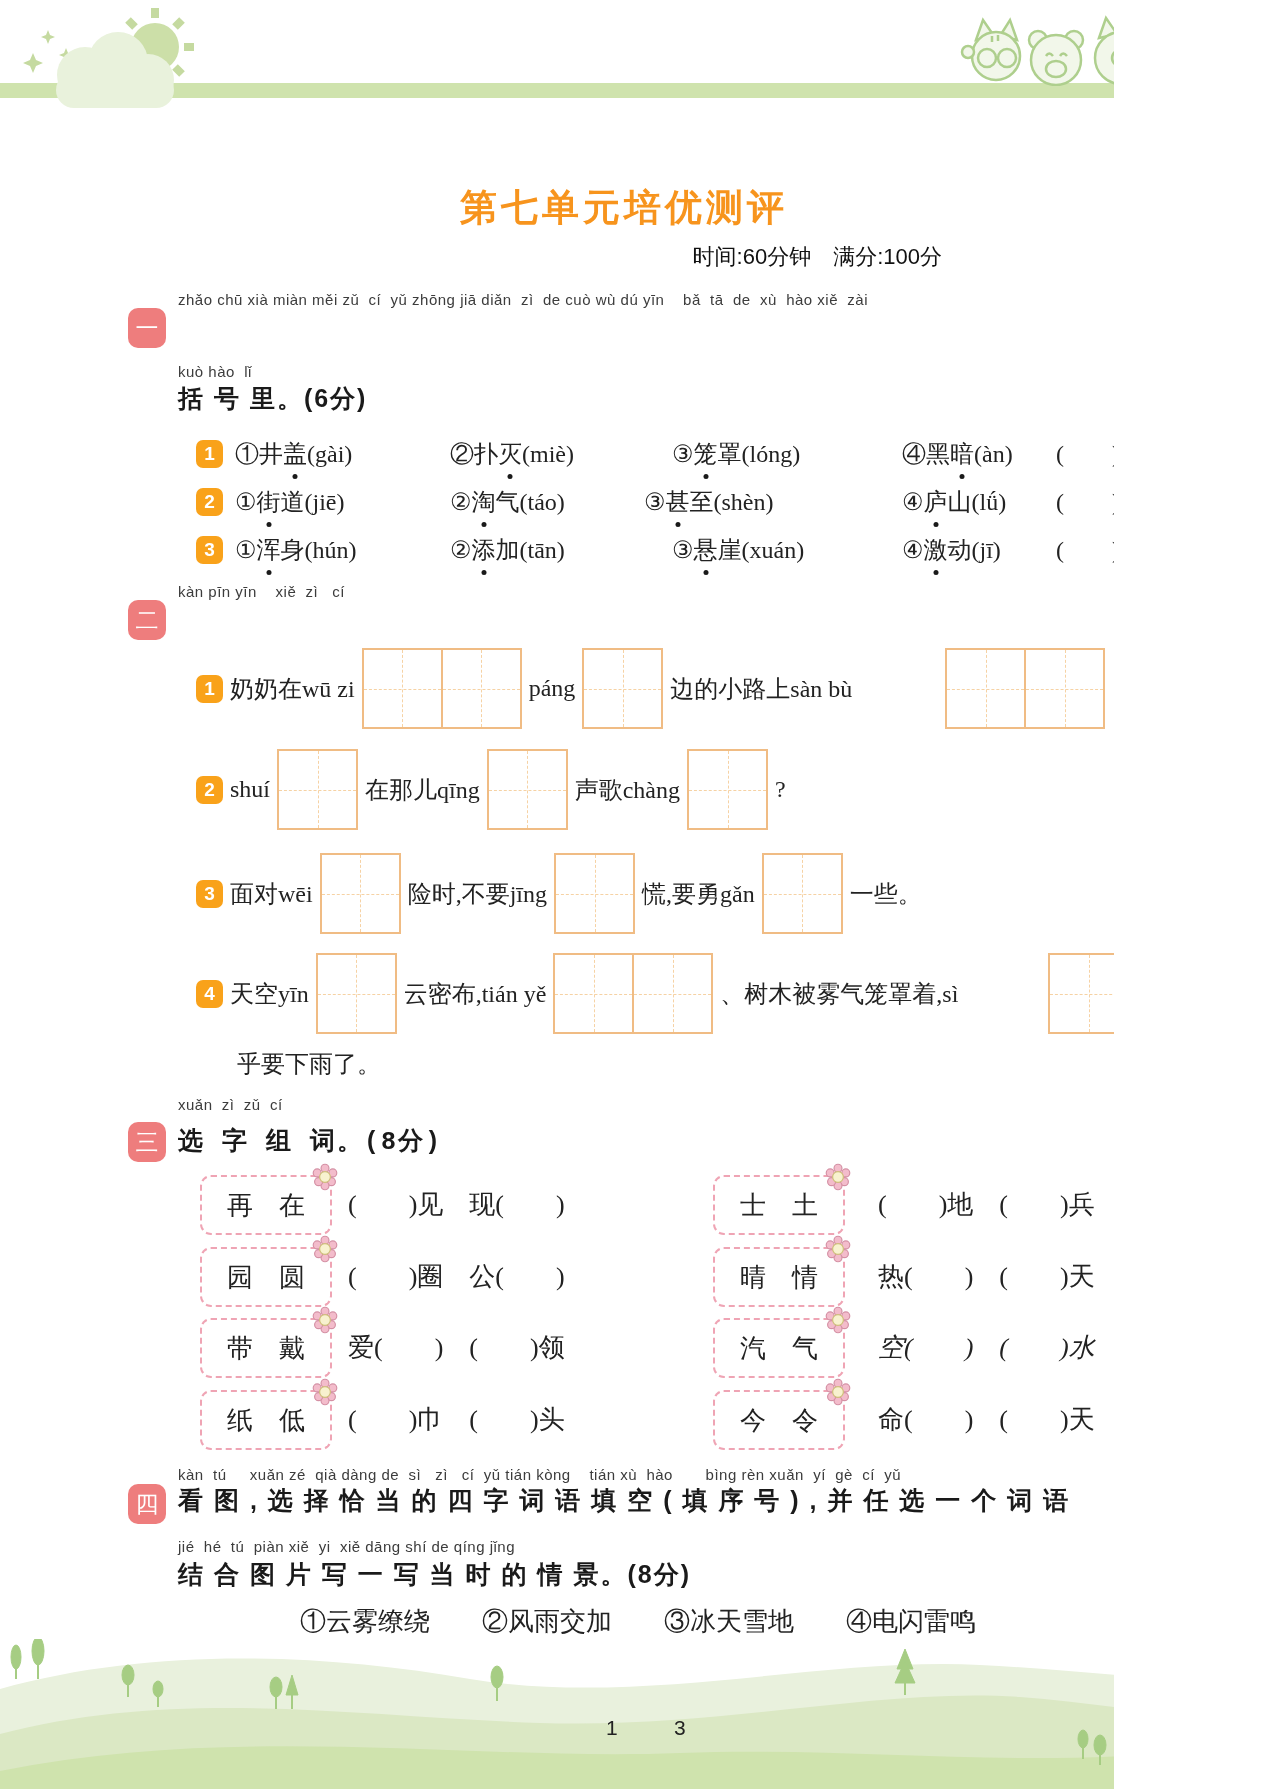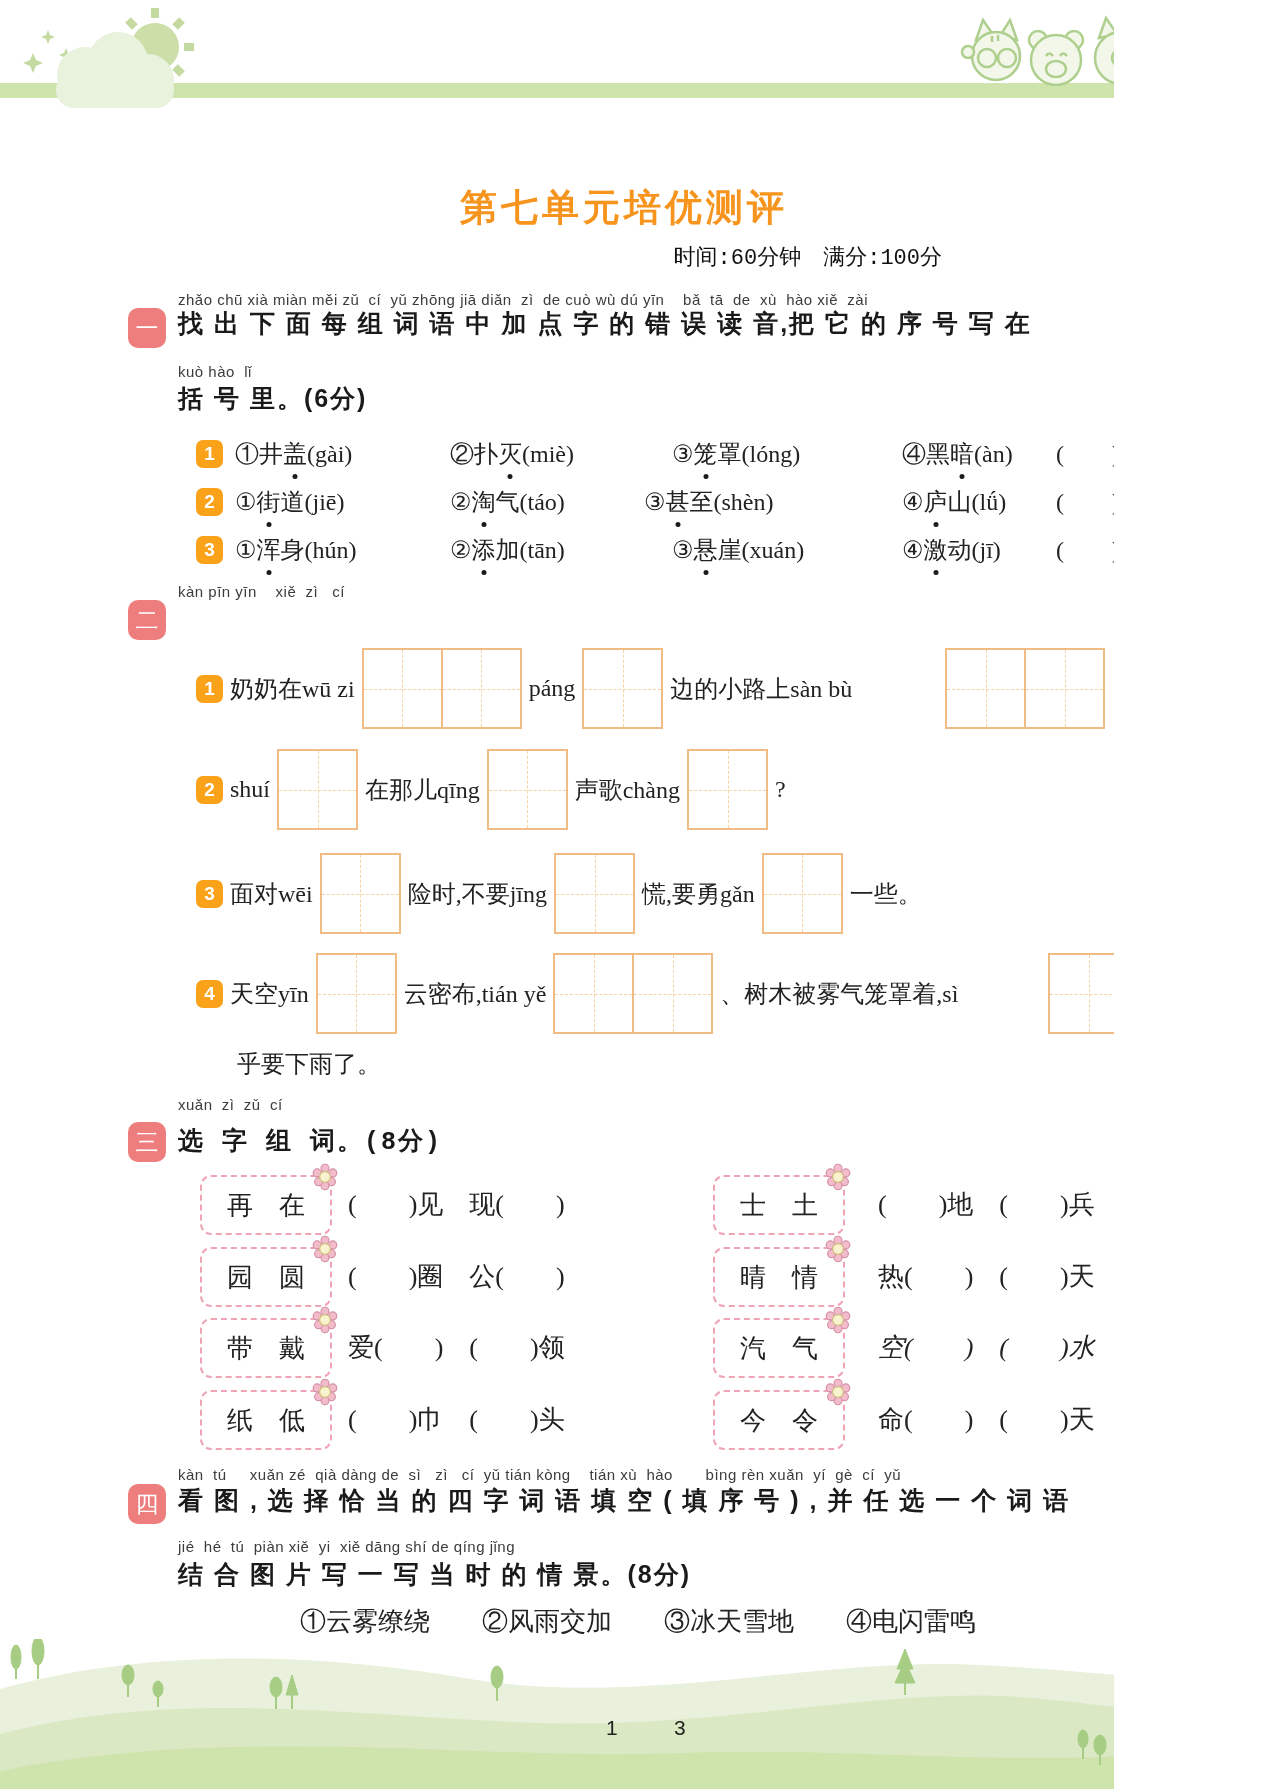--- a/index.html
+++ b/index.html
@@ -4,21 +4,21 @@
 <style>
   html,body{margin:0;padding:0;background:#fff;}
   .page{position:relative;width:1114px;height:1789px;background:#ffffff;overflow:hidden;
         font-family:"Liberation Sans",sans-serif;color:#222;}
   .band{position:absolute;top:83px;left:0;width:1287px;height:15px;background:#cfe3ad;z-index:1;}
   .deco-left{position:absolute;top:0;left:0;z-index:2;}
   .deco-right{position:absolute;top:12px;left:950px;z-index:2;}
   .title{position:absolute;top:183px;left:133px;width:982px;text-align:center;
          font-size:37px;font-weight:bold;letter-spacing:4px;color:#f7941d;}
   .info{position:absolute;top:242px;right:172px;font-size:22px;
-        font-family:Liberation Mono, monospace;color:#111;}
+        font-family:Liberation Sans, sans-serif;color:#111;}
   .py{position:absolute;left:178px;font-size:15px;color:#3c3c3c;white-space:pre;letter-spacing:.5px;}
   .sec-badge{position:absolute;left:128px;width:38px;height:40px;background:#ee7d7d;border-radius:10px;
              color:#fff;font-size:23px;display:flex;align-items:center;justify-content:center;}
   .sec-title{position:absolute;left:178px;font-size:25px;font-weight:bold;letter-spacing:2px;color:#1a1a1a;}
   .num-badge{width:27px;height:28px;background:#f9a21a;border-radius:7px;color:#fff;
              font-weight:bold;font-size:19px;display:flex;align-items:center;justify-content:center;flex:none;}
   
   .s1-row{position:absolute;left:196px;width:940px;height:32px;}
   .s1-row .num-badge{position:absolute;left:0;top:2px;}
   .s1-item{position:absolute;top:0;font-size:24px;font-family:"Liberation Serif",serif;white-space:pre;}
@@ -109,21 +109,20 @@
       <circle cx="171" cy="46" r="1.6" fill="#aecf8d"></circle>
         <circle cx="181" cy="46" r="1.6" fill="#aecf8d"></circle>
     </g>
   </svg>
 
   <div class="title">第七单元培优测评</div>
   <div class="info">时间:60分钟　满分:100分</div>
 
   <div class="py" style="top:291px;">zhǎo chū xià miàn měi zǔ  cí  yǔ zhōng jiā diǎn  zì  de cuò wù dú yīn    bǎ  tā  de  xù  hào xiě  zài</div>
   <div class="sec-badge" style="top:308px;">一</div>
-  <div class="sec-title" style="top:307px;">找 出 下 面 每 组 词 语 中 加 点 字 的 错 误 读 音,把 它 的 序 号 写 在</div>
   <div class="py" style="top:363px;">kuò hào  lǐ</div>
   <div class="sec-title" style="top:382px;">括 号 里。(6分)</div>
 
   <div class="s1-row" style="top:438px;">
     <span class="num-badge">1</span>
     <span class="s1-item" style="left:39px;"><span>①井</span><span class="dotted">盖</span><span>(gài)</span></span>
     <span class="s1-item" style="left:254px;"><span>②扑</span><span class="dotted">灭</span><span>(miè)</span></span>
     <span class="s1-item" style="left:476px;"><span>③</span><span class="dotted">笼</span><span>罩(lóng)</span></span>
     <span class="s1-item" style="left:706px;"><span>④黑</span><span class="dotted">暗</span><span>(àn)</span></span>
     <span class="s1-paren">(　　)</span>

